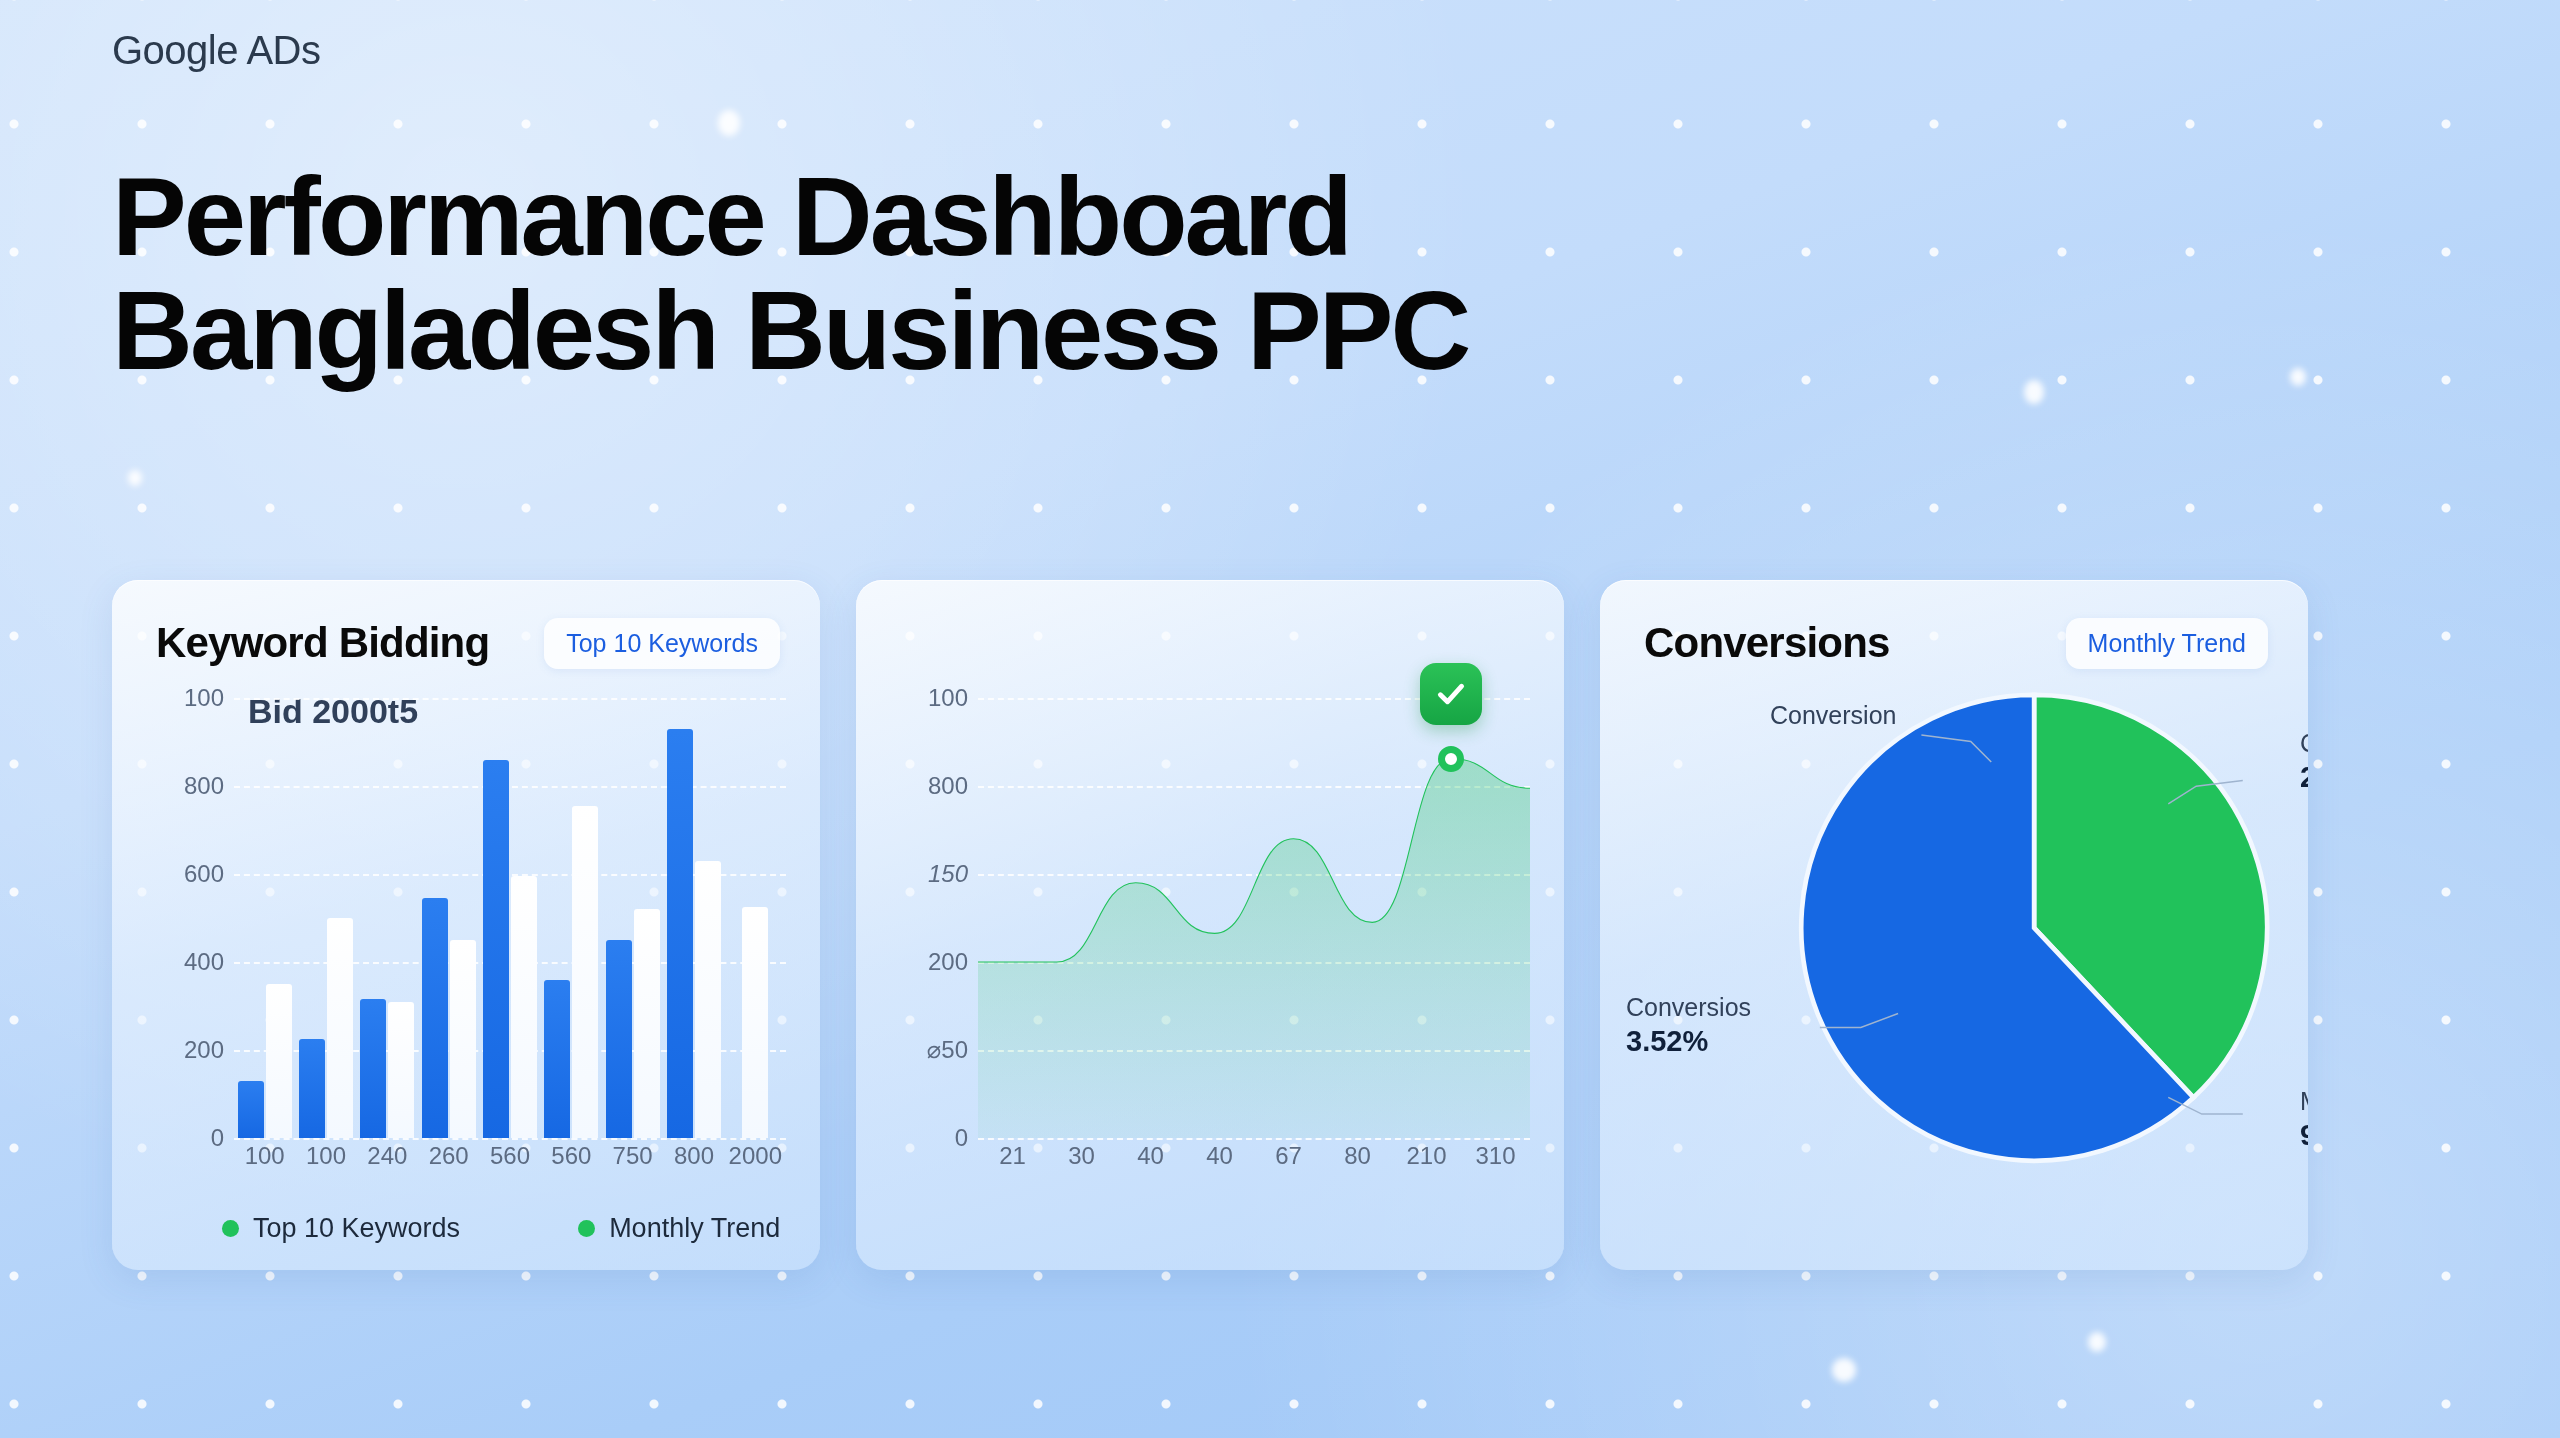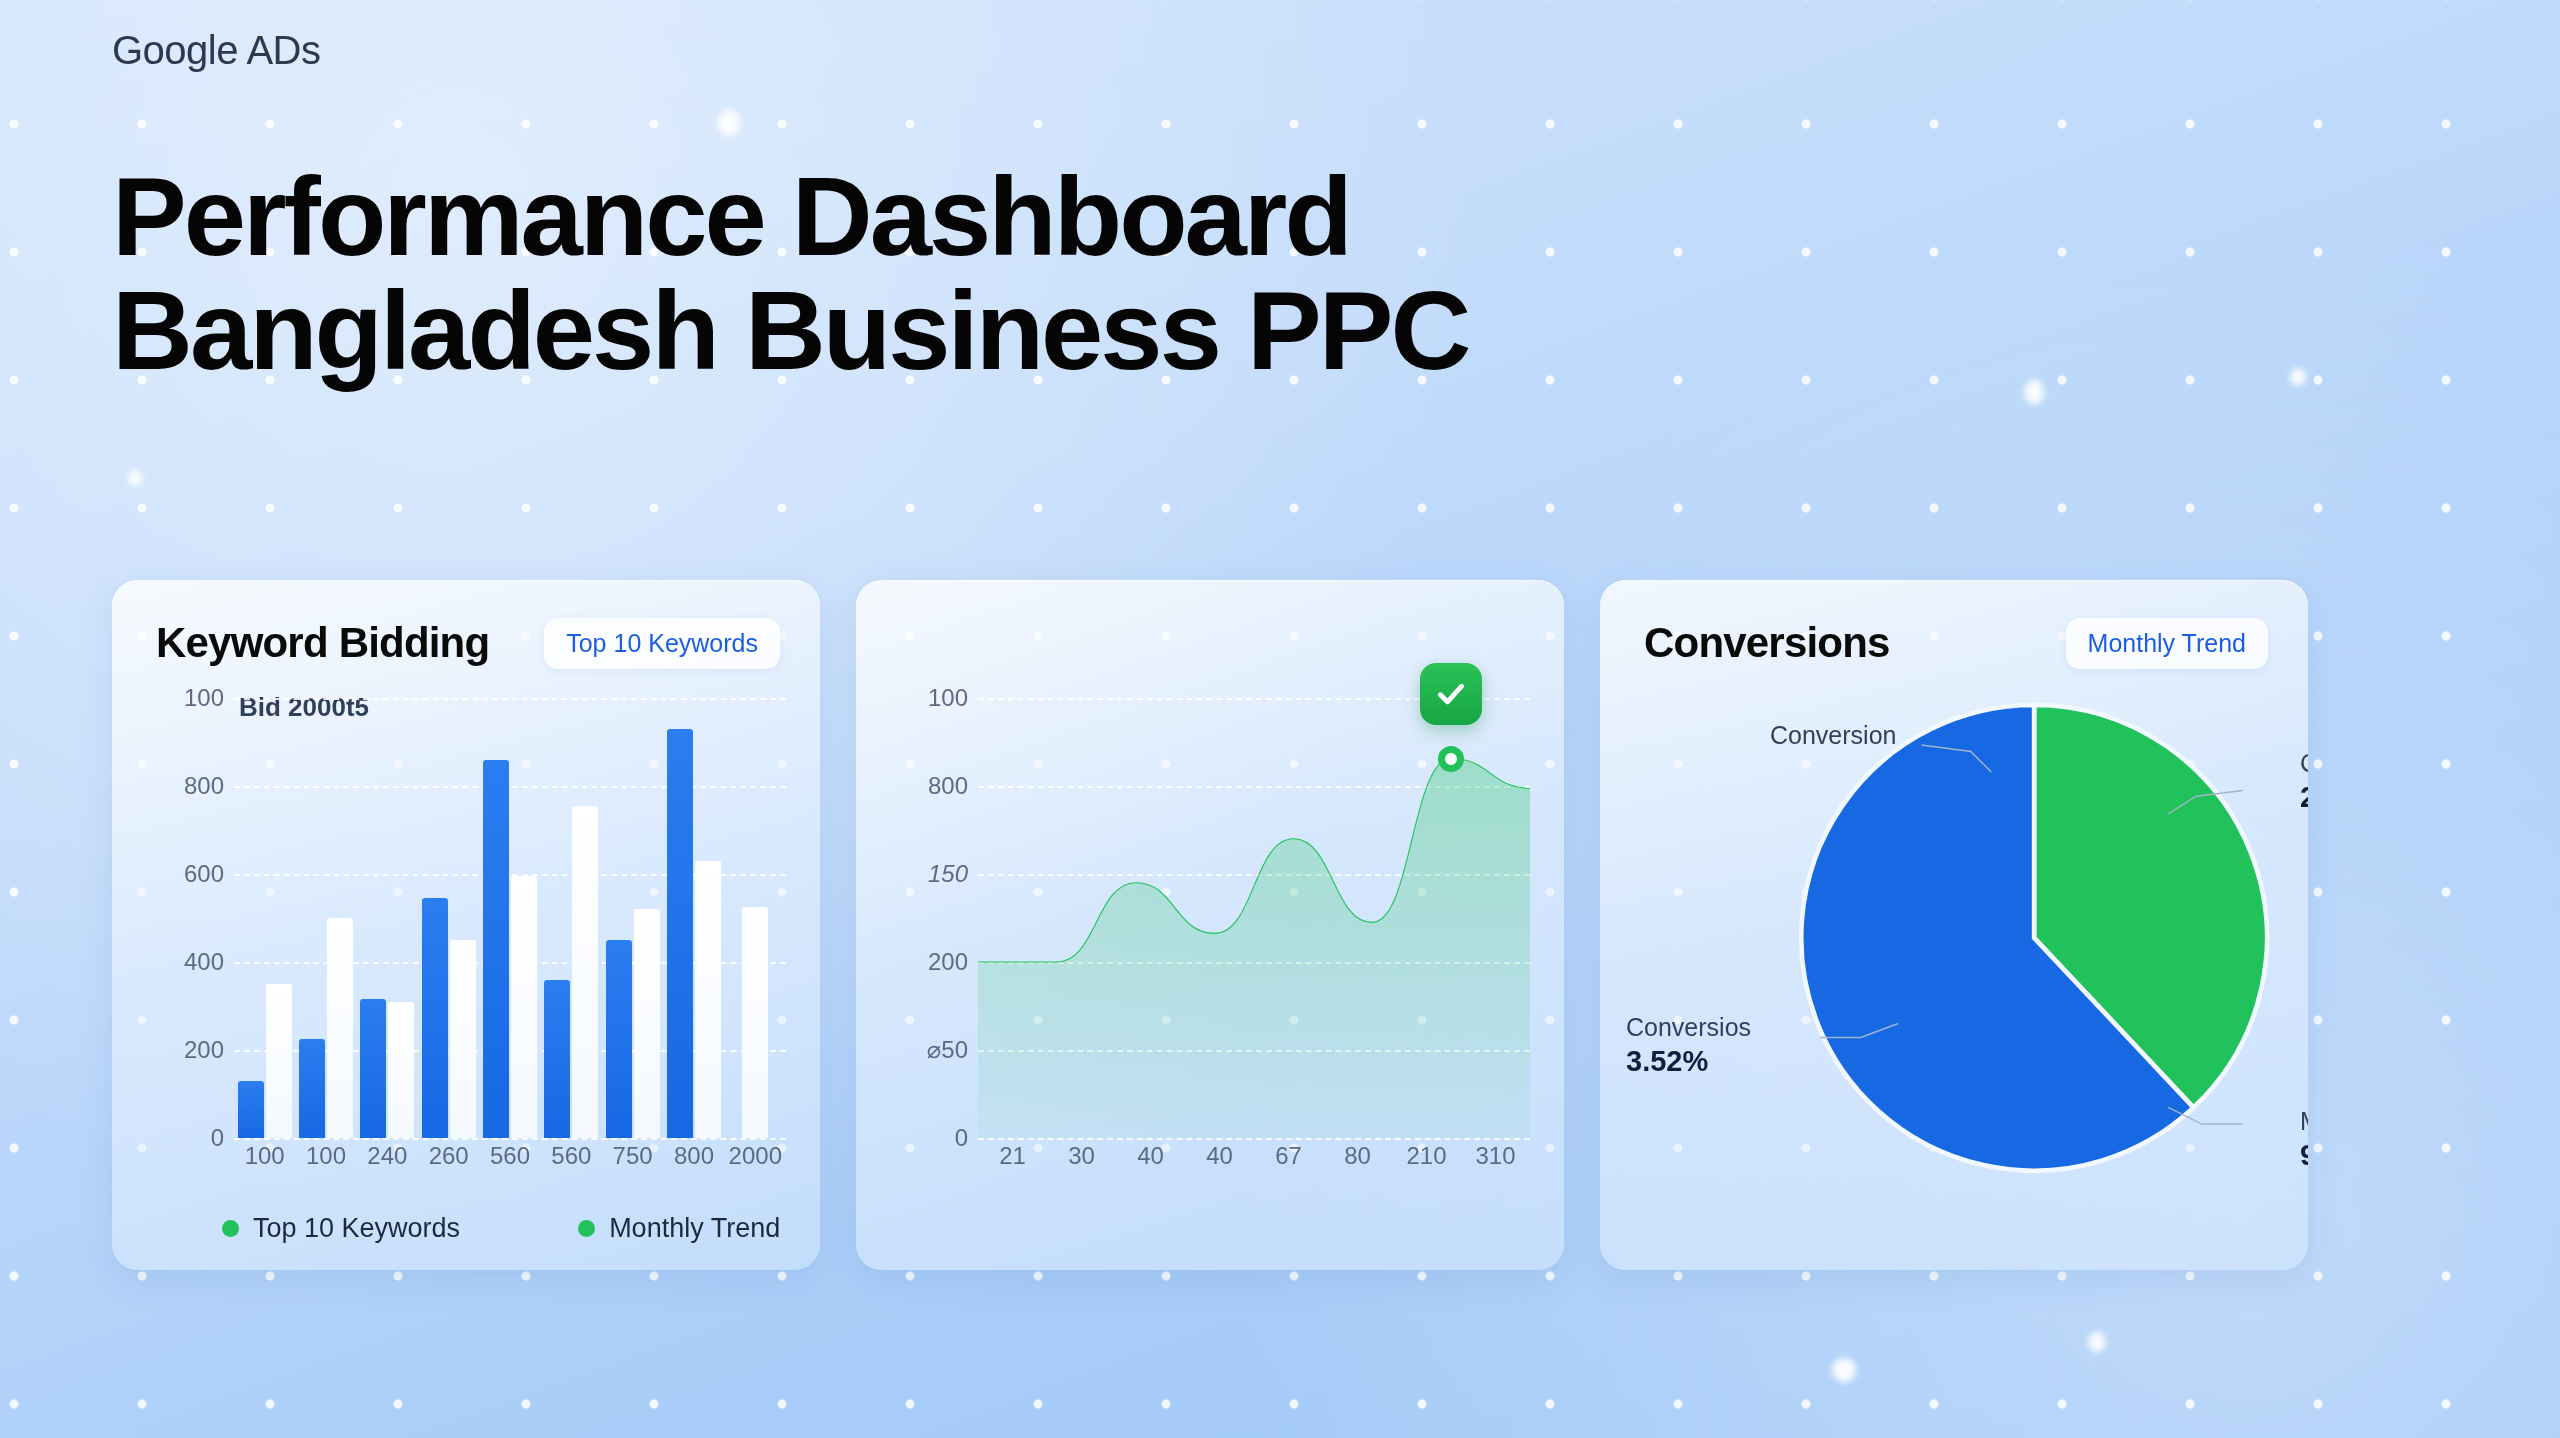--- a/index.html
+++ b/index.html
@@ -76,22 +76,22 @@
     border-top:2px dashed rgba(255,255,255,0.85);
   }
   .xlabels{
     position:absolute; left:78px; right:0; bottom:0; height:32px;
     display:flex; align-items:center;
   }
   .xlab{ flex:1 1 0; text-align:center; font-size:24px; color:#5c6b82; }
 
   
   .chart-sub{
-    position:absolute; left:83px; top:-6px;
-    font-size:26px; font-weight:bold; color:#30405a;
+    position:absolute; left:92px; top:-6px;
+    font-size:34px; font-weight:bold; color:#30405a;
   }
   .bars{
     position:absolute; left:78px; right:0; top:0; bottom:34px;
     display:flex; align-items:flex-end; justify-content:space-around;
   }
   .bgroup{ flex:1 1 0; height:100%; display:flex; align-items:flex-end;
            justify-content:center; gap:2px; }
   .bar{ width:26px; border-radius:3px 3px 0 0; }
   .bar.blue{ background:linear-gradient(180deg,#2b7ef0 0%, #1668e3 100%); }
   .bar.white{ background:linear-gradient(180deg,#ffffff 0%, #f4f9ff 100%); }
@@ -109,21 +109,21 @@
   .linewrap svg{ width:100%; height:100%; display:block; }
   .check-badge{
     position:absolute; width:62px; height:62px; border-radius:16px;
     background:linear-gradient(180deg,#2bc257 0%,#16a544 100%);
     display:flex; align-items:center; justify-content:center;
     box-shadow:0 6px 16px rgba(30,150,70,0.32);
   }
   .check-badge svg{ width:34px; height:34px; }
 
   
-  .piewrap{ position:absolute; inset:0;margin-top:20px; }
+  .piewrap{ position:absolute; inset:0; }
   .piewrap svg{ width:100%; height:100%; display:block; }
   .pie-lab{ position:absolute; font-size:25px; color:#31415a; line-height:1.25; }
   .pie-lab b{ display:block; font-size:29px; font-weight:bold; color:#10203a; }
 </style>
 </head>
 <body>
 
 <div id="dot-layer"></div>
 <div id="bokeh-layer">
   <div class="bokeh" style="left:718px;top:110px;width:22px;height:26px;"></div>

